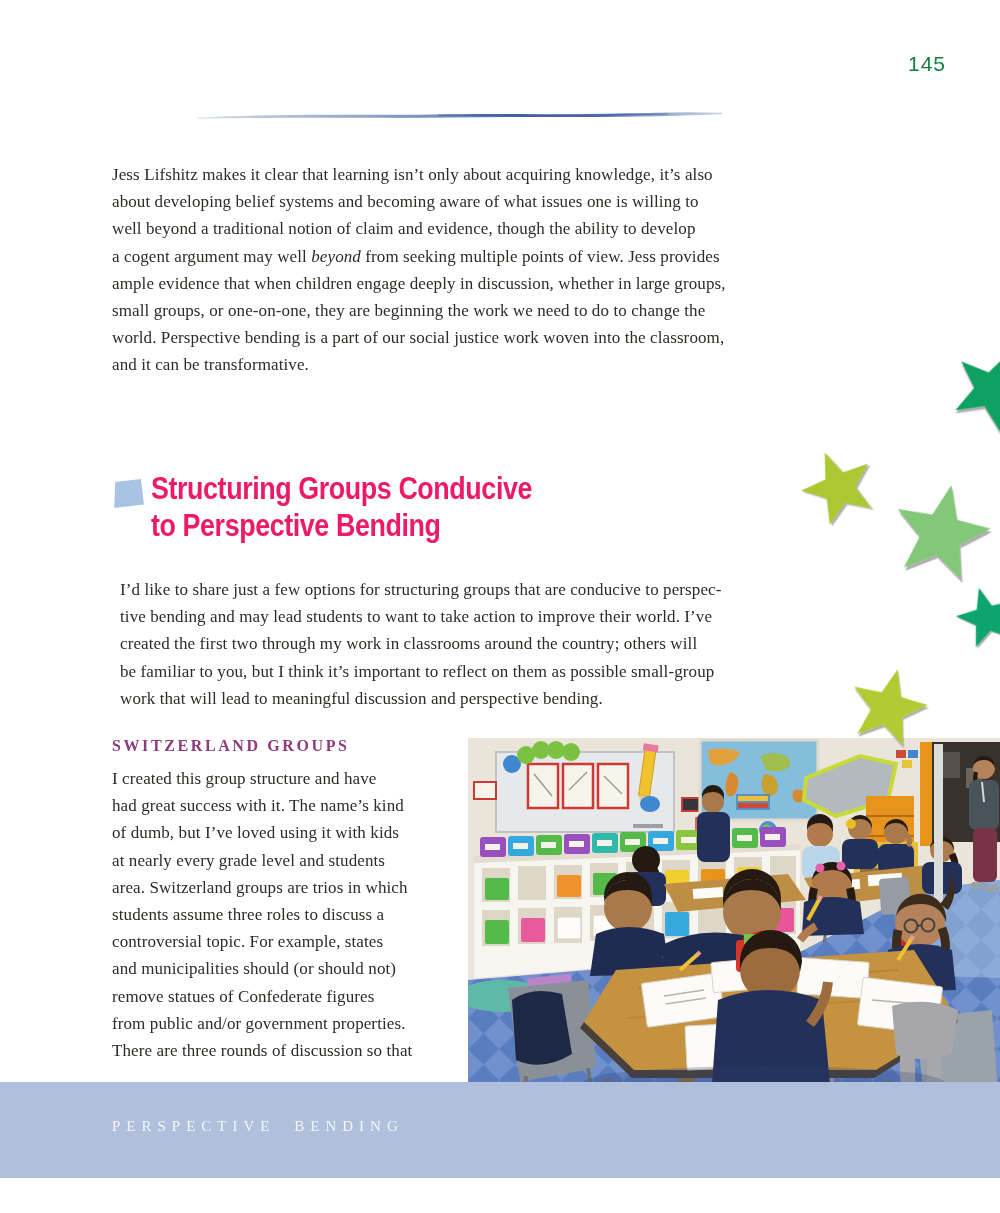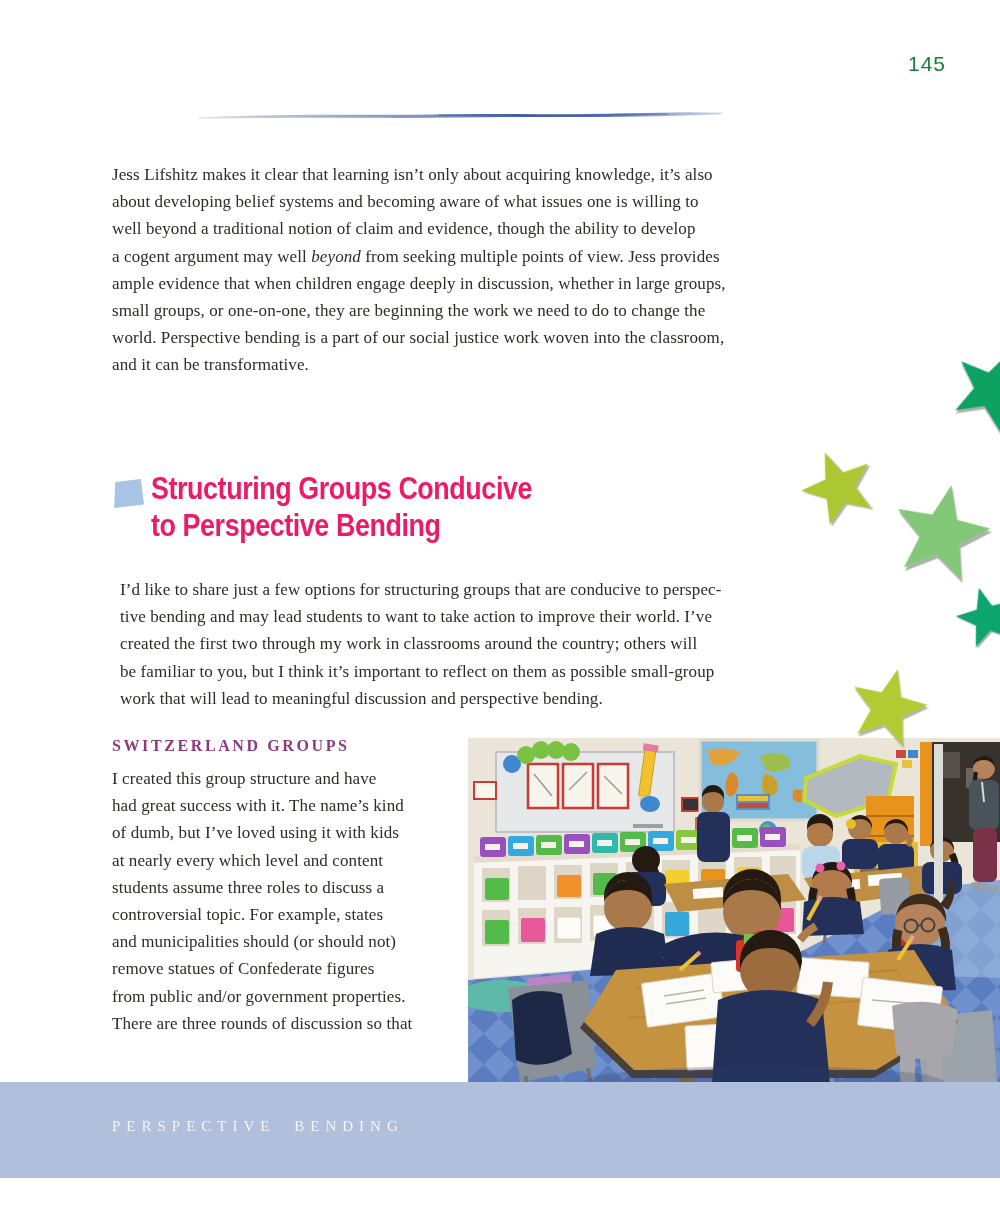--- a/index.html
+++ b/index.html
@@ -120,21 +120,22 @@
       <div class="tline">created the first two through my work in classrooms around the country; others will</div>
       <div class="tline">be familiar to you, but I think it’s important to reflect on them as possible small-group</div>
       <div class="tline">work that will lead to meaningful discussion and perspective bending.</div>
     </div>
 
   <div class="sub-heading">SWITZERLAND GROUPS</div>
   <div class="bodytext swi-par">
       <div class="tline">I created this group structure and have</div>
       <div class="tline">had great success with it. The name’s kind</div>
       <div class="tline">of dumb, but I’ve loved using it with kids</div>
-      <div class="tline">at nearly every which level and content</div>
+      <div class="tline">at nearly every grade level and students</div>
+      <div class="tline">area. Switzerland groups are trios in which</div>
       <div class="tline">students assume three roles to discuss a</div>
       <div class="tline">controversial topic. For example, states</div>
       <div class="tline">and municipalities should (or should not)</div>
       <div class="tline">remove statues of Confederate figures</div>
       <div class="tline">from public and/or government properties.</div>
       <div class="tline">There are three rounds of discussion so that</div>
     </div>
 
   <div class="photo">
     <svg width="532" height="375" viewBox="0 0 532 375">

